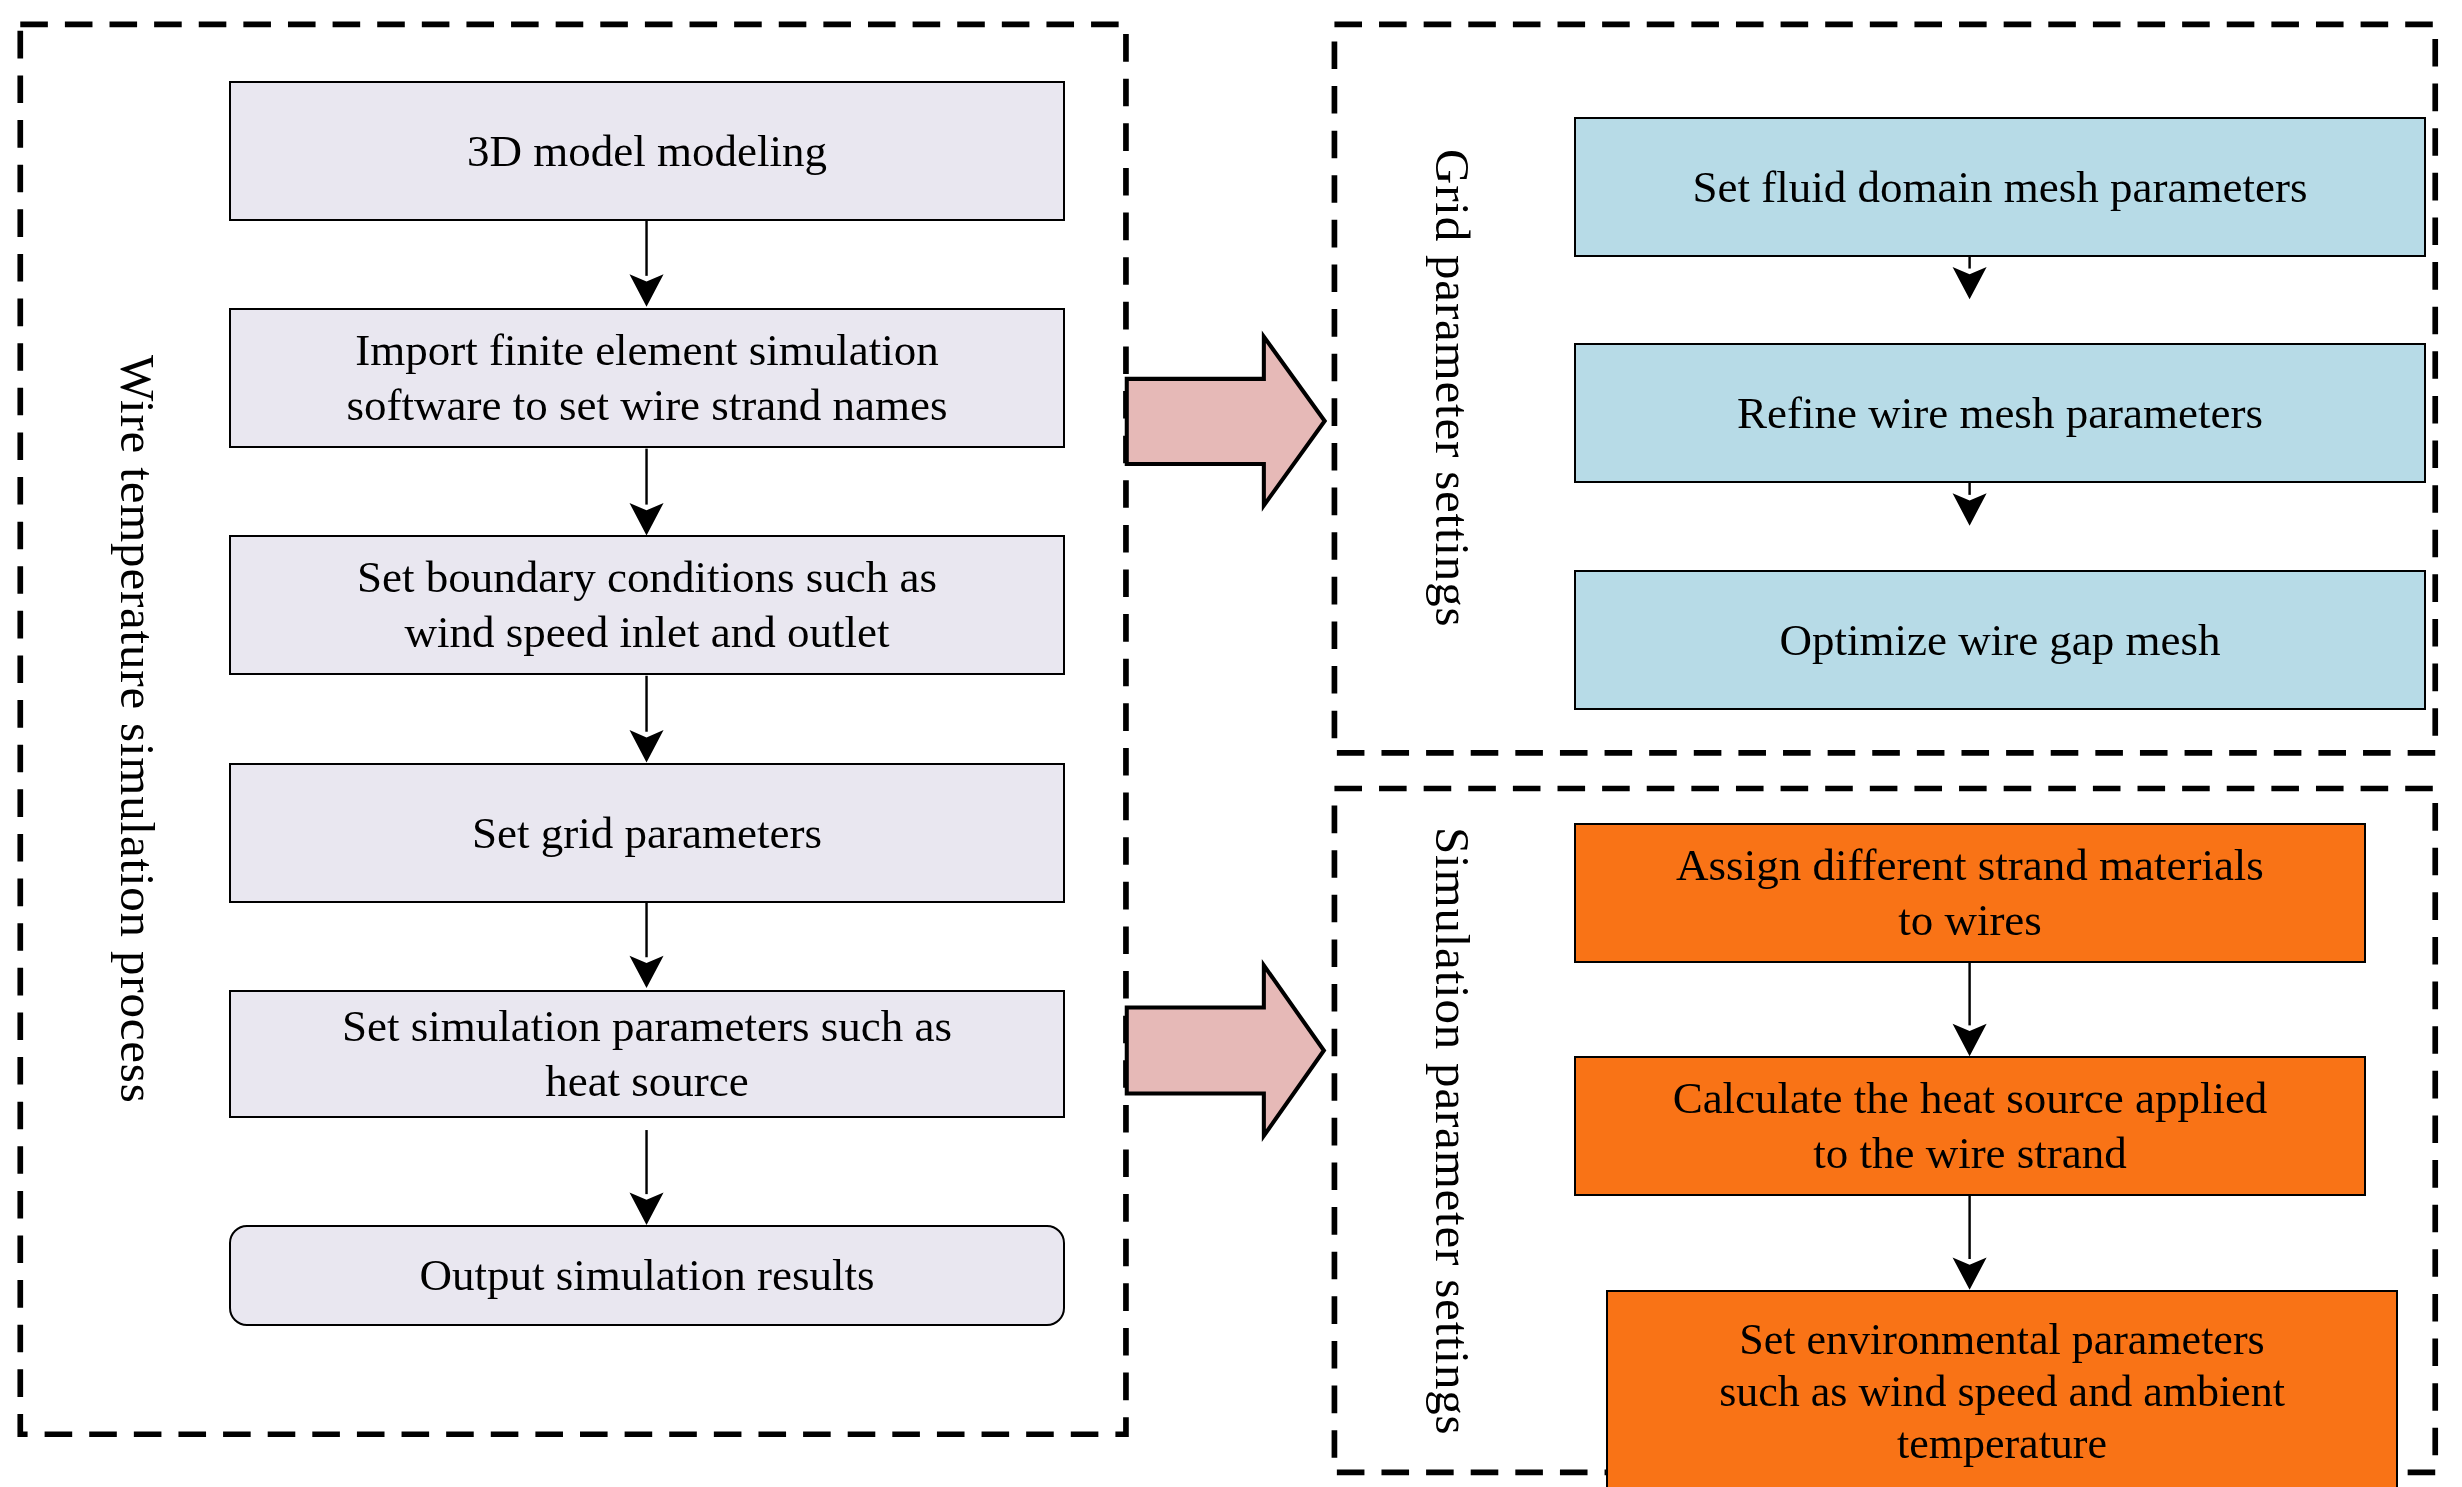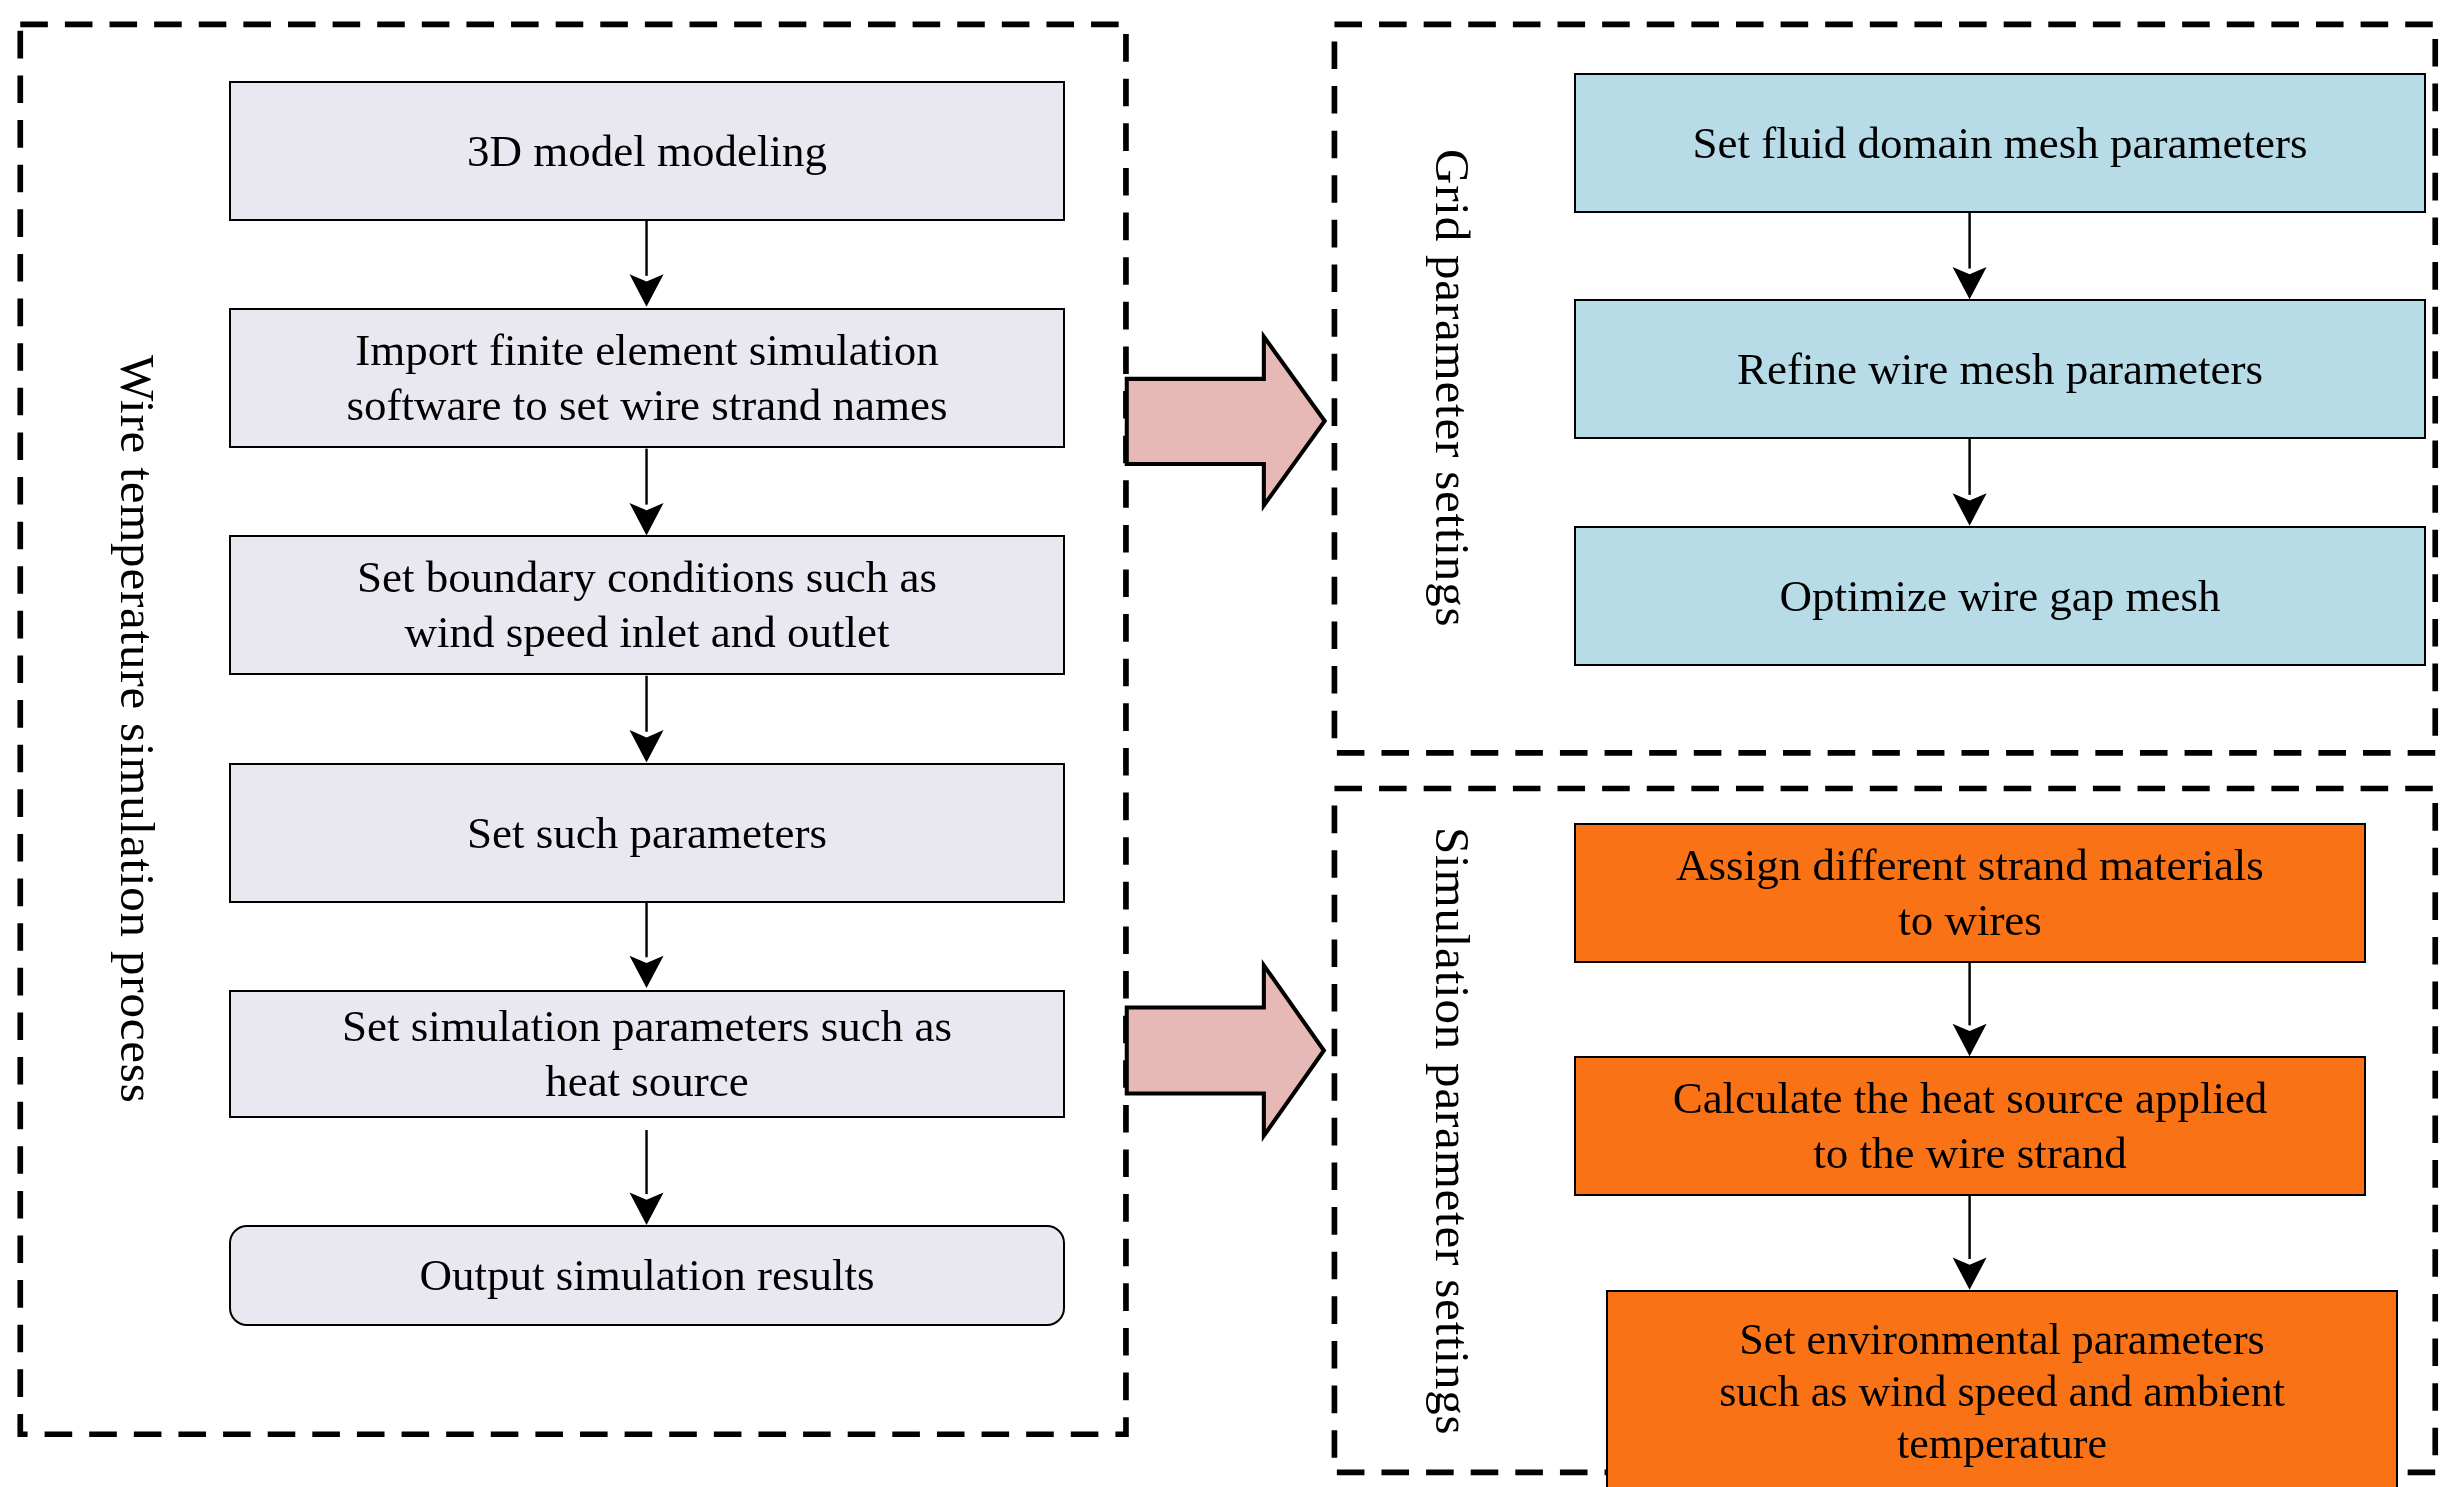--- a/index.html
+++ b/index.html
@@ -30,21 +30,21 @@
     display: flex;
     align-items: center;
     justify-content: center;
     text-align: center;
     font-size: 45px;
     line-height: 1.22;
     white-space: pre-line;
     padding: 0 9.7px;
   }
   .node-process { left: 229px; width: 836px; background: #e9e7f0; }
-  .node-grid    { left: 1574px; width: 852px; background: #b7dbe7; }
+  .node-grid    { left: 1574px; width: 852px; background: #b7dbe7; margin-top: 44px; }
   .node-sim     { left: 1574px; width: 792px; background: #f97316; }
   .node-tight   { line-height: 1.18; font-size: 44px; }
 
   .v-label {
     position: absolute;
     display: flex;
     align-items: center;
     justify-content: center;
     writing-mode: vertical-rl;
     text-orientation: mixed;
@@ -109,21 +109,21 @@
 
   <div class="v-label" style="left:97px; top:24px; width:81px; height:1410px;">Wire temperature simulation process</div>
   <div class="v-label" style="left:1412px; top:24px; width:81px; height:729px;">Grid parameter settings</div>
   <div class="v-label" style="left:1412px; top:789px; width:81px; height:684px;">Simulation parameter settings</div>
 
   <div class="node node-process" style="top:81px; height:140px;">3D model modeling</div>
   <div class="node node-process" style="top:308px; height:140px;">Import finite element simulation
 software to set wire strand names</div>
   <div class="node node-process" style="top:535px; height:140px;">Set boundary conditions such as
 wind speed inlet and outlet</div>
-  <div class="node node-process" style="top:763px; height:140px;">Set such parameters</div>
+  <div class="node node-process" style="top:763px; height:140px;">Set grid parameters</div>
   <div class="node node-process" style="top:990px; height:128px;">Set simulation parameters such as
 heat source</div>
   <div class="node node-process" style="top:1225px; height:101px;border-radius:18px;">Output simulation results</div>
 
   <div class="node node-grid" style="top:73px; height:140px;">Set fluid domain mesh parameters</div>
   <div class="node node-grid" style="top:526px; height:140px;">Optimize wire gap mesh</div>
   <div class="node node-grid" style="top:299px; height:140px;">Refine wire mesh parameters</div>
 
   <div class="node node-sim" style="top:823px; height:140px;">Assign different strand materials
 to wires</div>

